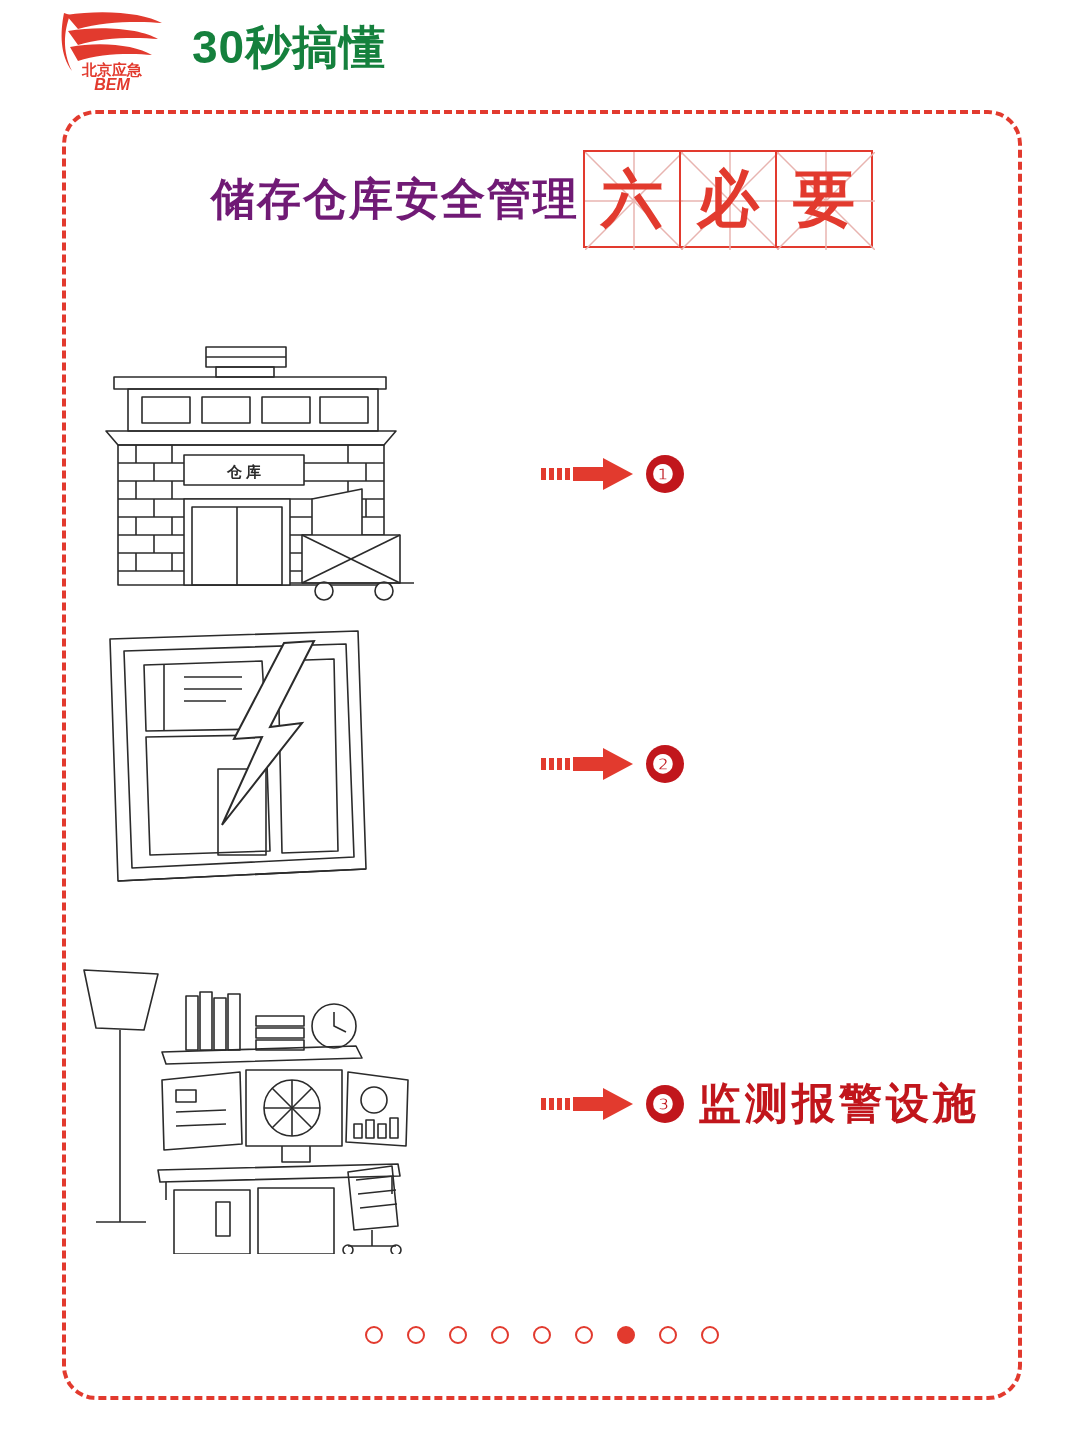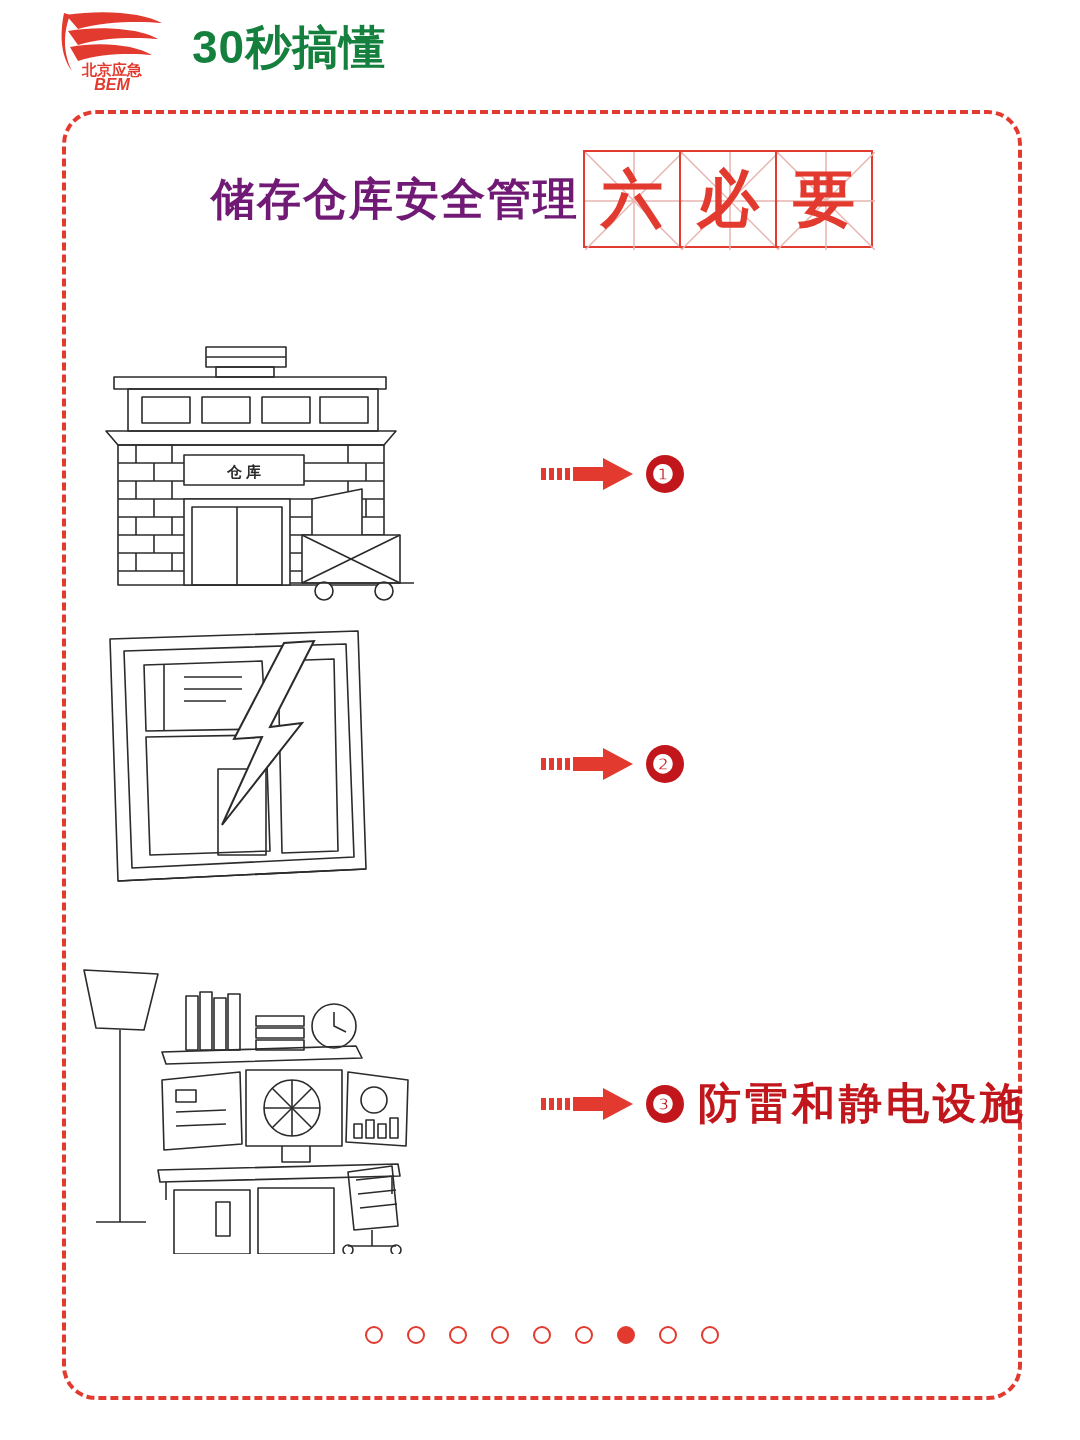--- a/index.html
+++ b/index.html
@@ -420,21 +420,21 @@
           <rect x="8" y="14" width="5" height="12"></rect>
           <rect x="16" y="14" width="5" height="12"></rect>
           <rect x="24" y="14" width="5" height="12"></rect>
           <rect x="32" y="13" width="32" height="14"></rect>
           <path d="M62 4 L92 20 L62 36 Z"></path>
         </g>
       </svg>
     </div>
     <div class="label">
       <span class="num-badge">❸</span>
-      <span>防雷和静电设施</span>
+      <span>监测报警设施</span>
     </div>
   </div>
 
   <div class="dots">
     <span class="dot"></span>
     <span class="dot"></span>
     <span class="dot"></span>
     <span class="dot"></span>
     <span class="dot"></span>
     <span class="dot"></span>

